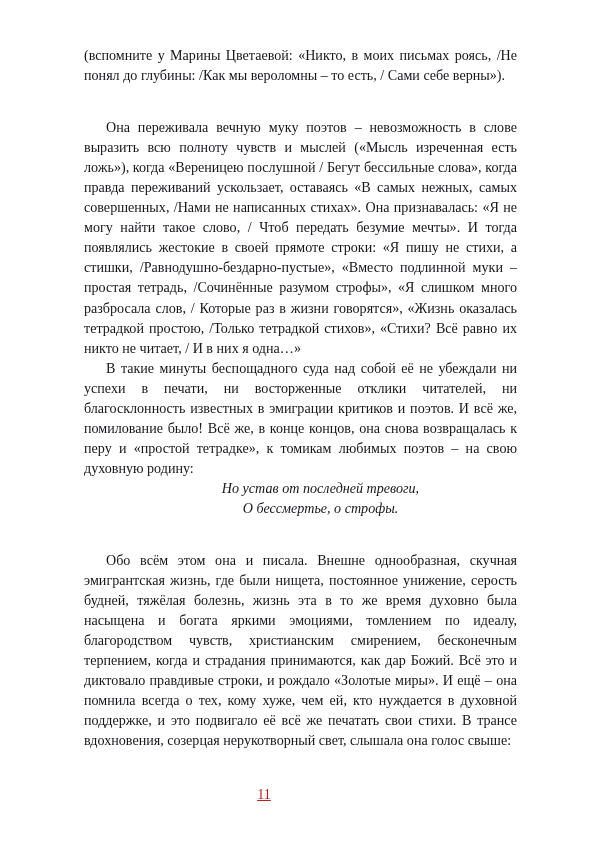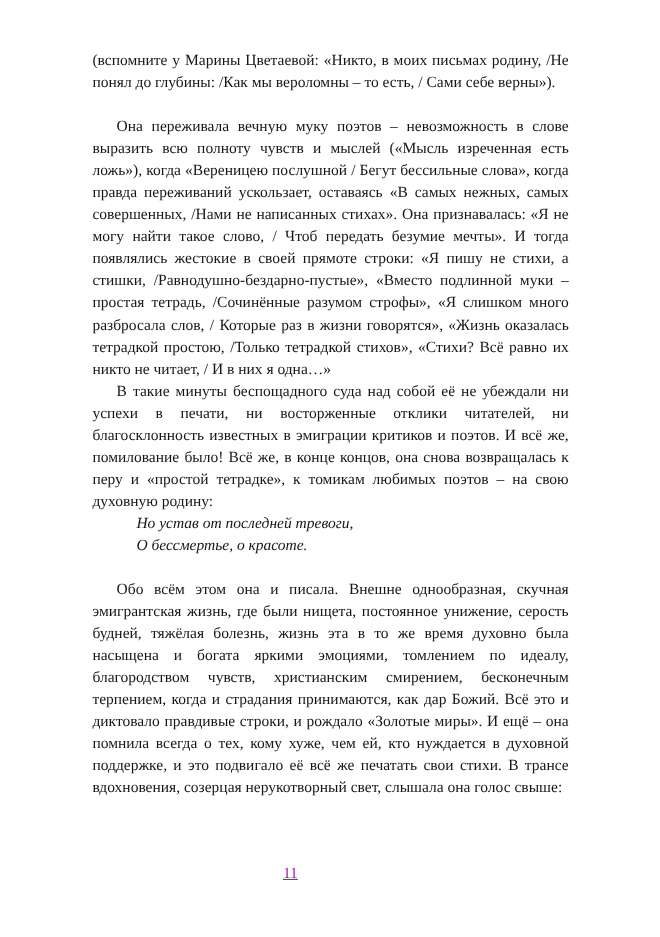--- a/index.html
+++ b/index.html
@@ -42,67 +42,67 @@
     hyphens: manual;
     -webkit-hyphens: manual;
     text-indent: 0;
   }
 
   p.indent {
     text-indent: 22px;
   }
 
   p.gap-before {
-    margin-top: 20px;
+    margin-top: 32px;
   }
 
   
   .verse {
     margin: 0;
     padding: 0;
     list-style: none;
   }
   .verse .vline {
     margin: 0;
     font-size: 14.1px;
     line-height: 20.05px;
     font-style: italic;
-    text-align: left;
+    text-align: center;
     padding-left: 40px;
     white-space: nowrap;
   }
 
   .page-number {
     position: absolute;
     left: 0;
     top: 784px;
     width: 528px;
     text-align: center;
     font-size: 14.1px;
     line-height: 20px;
-    color: #a21caf;
+    color: #b91c1c;
     text-decoration: underline;
   }
 </style>
 </head>
 <body>
 
 <div class="page">
 
   <div class="text-block">
 
-    <p class="para">(вспомните у Марины Цветаевой: «Никто, в моих письмах родину, /Не понял до глубины: /Как мы вероломны – то есть, / Сами себе верны»).</p>
+    <p class="para">(вспомните у Марины Цветаевой: «Никто, в моих письмах роясь, /Не понял до глубины: /Как мы вероломны – то есть, / Сами себе верны»).</p>
 
     <p class="para indent gap-before">Она переживала вечную муку поэтов – невозможность в слове выразить всю полноту чувств и мыслей («Мысль изреченная есть ложь»), когда «Вереницею послушной / Бегут бессильные слова», когда правда переживаний ускользает, оставаясь «В самых нежных, самых совершенных, /Нами не написанных стихах». Она признавалась: «Я не могу найти такое слово, / Чтоб передать безумие мечты». И тогда появлялись жестокие в своей прямоте строки: «Я пишу не стихи, а стишки, /Равнодушно-бездарно-пустые», «Вместо подлинной муки – простая тетрадь, /Сочинённые разумом строфы», «Я слишком много разбросала слов, / Которые раз в жизни говорятся», «Жизнь оказалась тетрадкой простою, /Только тетрадкой стихов», «Стихи? Всё равно их никто не читает, / И в них я одна…»</p>
 
     <p class="para indent">В такие минуты беспощадного суда над собой её не убеждали ни успехи в печати, ни восторженные отклики читателей, ни благосклонность известных в эмиграции критиков и поэтов. И всё же, помилование было! Всё же, в конце концов, она снова возвращалась к перу и «простой тетрадке», к томикам любимых поэтов – на свою духовную родину:</p>
 
     <div class="verse">
       <p class="vline">Но устав от последней тревоги,</p>
-      <p class="vline">О бессмертье, о красоте.</p>
+      <p class="vline">О бессмертье, о строфы.</p>
     </div>
 
     <p class="para indent gap-before">Обо всём этом она и писала. Внешне однообразная, скучная эмигрантская жизнь, где были нищета, постоянное унижение, серость будней, тяжёлая болезнь, жизнь эта в то же время духовно была насыщена и богата яркими эмоциями, томлением по идеалу, благородством чувств, христианским смирением, бесконечным терпением, когда и страдания принимаются, как дар Божий. Всё это и диктовало правдивые строки, и рождало «Золотые миры». И ещё – она помнила всегда о тех, кому хуже, чем ей, кто нуждается в духовной поддержке, и это подвигало её всё же печатать свои стихи. В трансе вдохновения, созерцая нерукотворный свет, слышала она голос свыше:</p>
 
   </div>
 
   <div class="page-number">11</div>
 
 </div>
 

